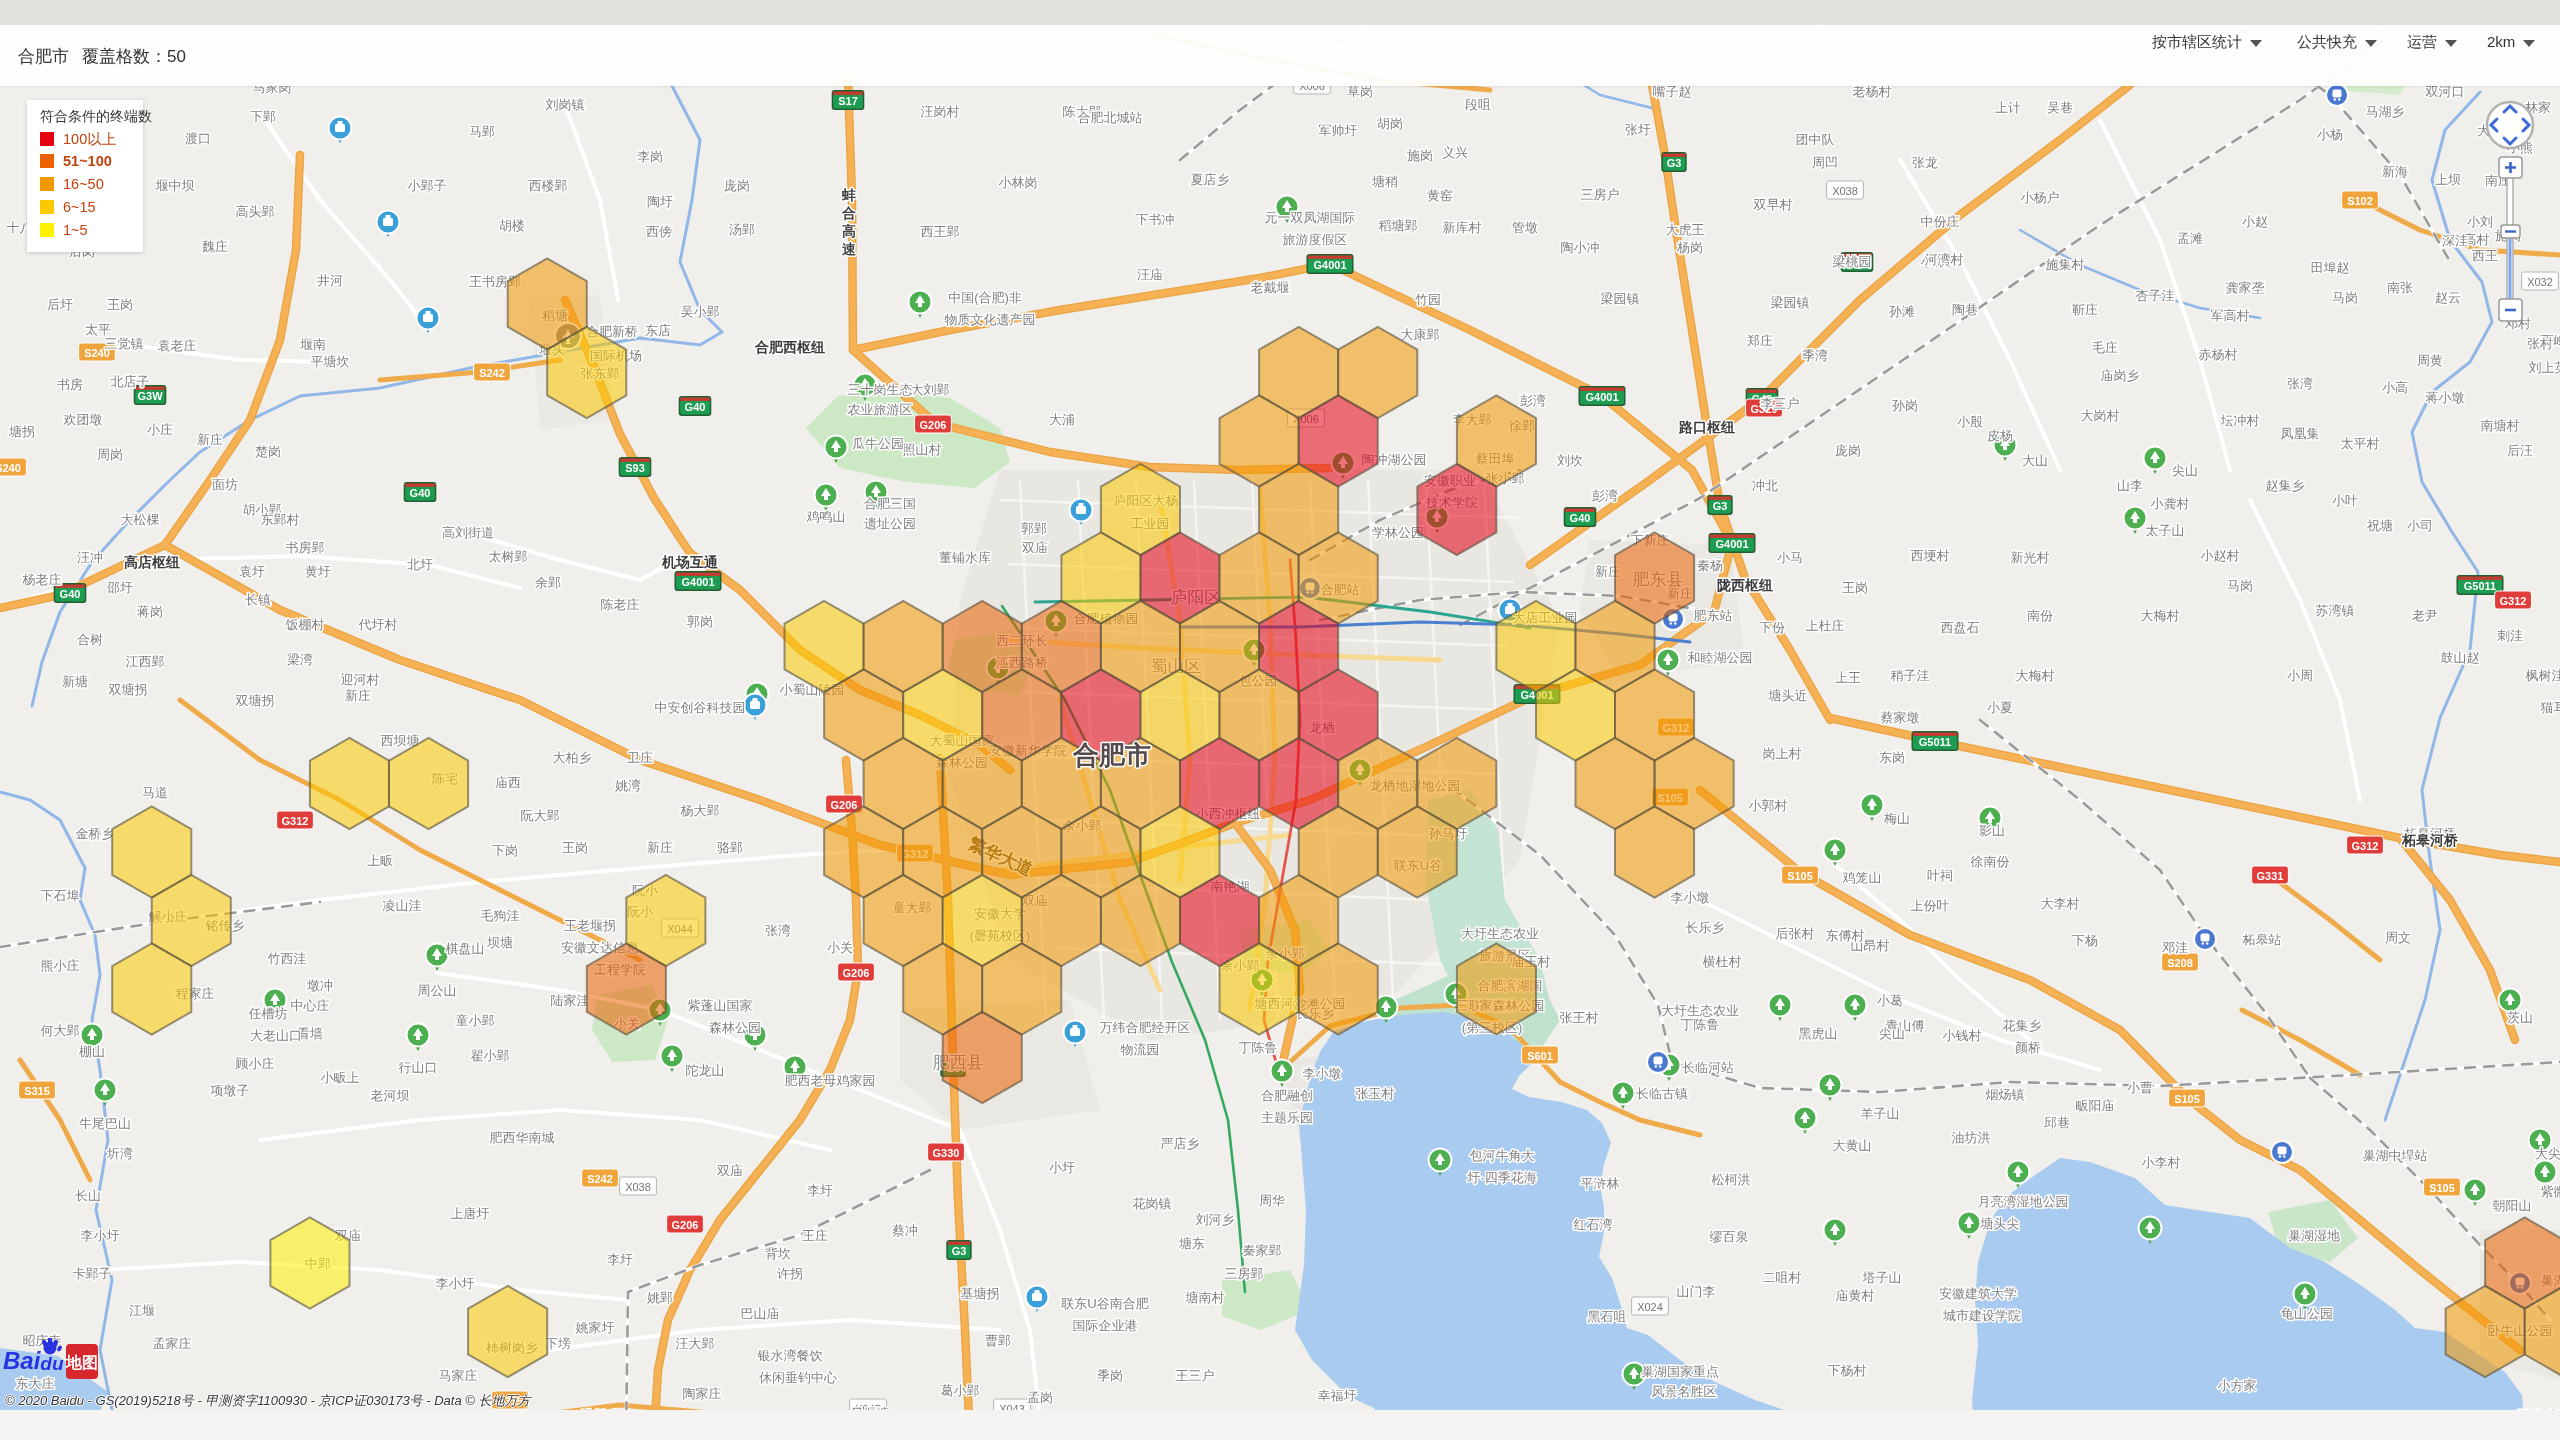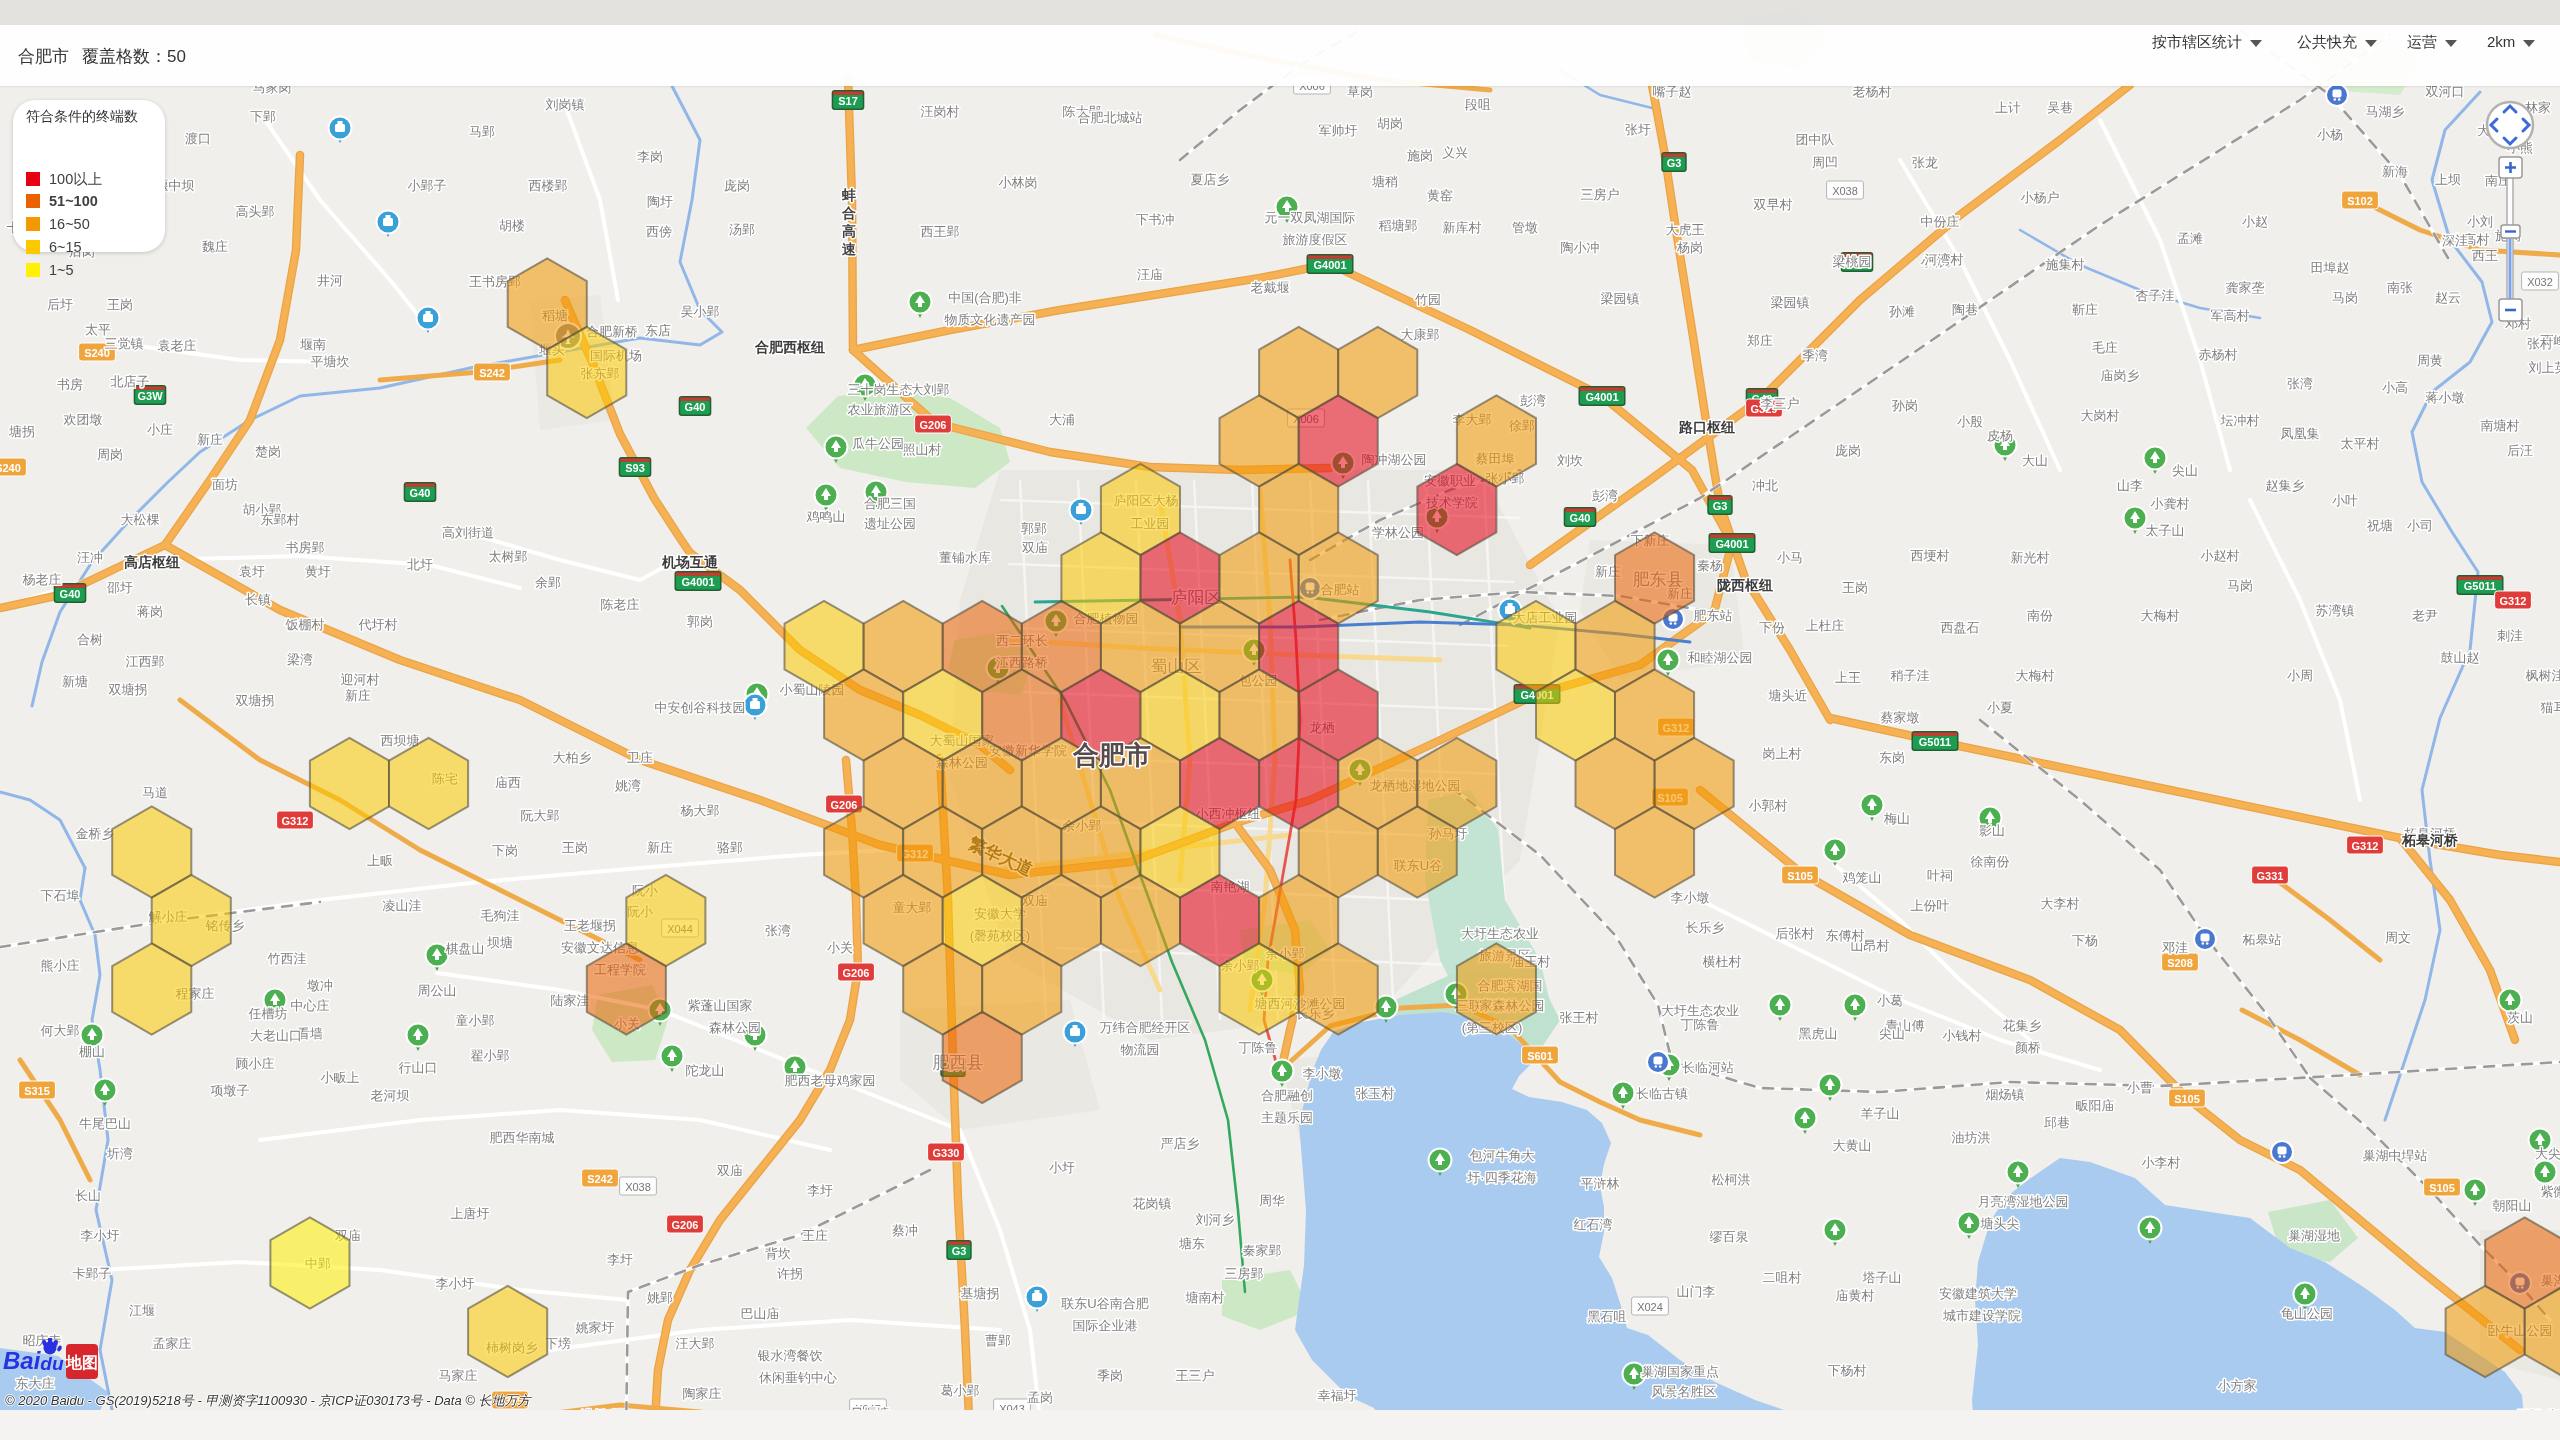--- a/index.html
+++ b/index.html
@@ -5,24 +5,24 @@
 font-family:"Liberation Sans",sans-serif;}
 #map{position:absolute;left:0;top:0;width:2560px;height:1410px;overflow:hidden;}
 #topstrip{position:absolute;left:0;top:0;width:2560px;height:25px;background:rgba(226,224,222,0.95);z-index:10;}
 #topbar{position:absolute;left:0;top:25px;width:2560px;height:61px;background:rgba(255,255,255,0.94);
 box-shadow:0 1px 2px rgba(0,0,0,0.08);z-index:10;}
 #topbar .lt{position:absolute;left:18px;top:20px;font-size:17px;color:#333;}
 #topbar .lt2{position:absolute;left:82px;top:20px;font-size:17px;color:#333;}
 .rmenu{position:absolute;top:8px;font-size:15px;color:#333;}
 .arr{display:inline-block;width:0;height:0;border-left:6px solid transparent;border-right:6px solid transparent;
 border-top:7px solid #555;margin-left:8px;vertical-align:middle;}
-#legend{position:absolute;left:13px;top:100px;width:152px;height:152px;background:#fff;z-index:11;
-box-shadow:0 1px 4px rgba(0,0,0,0.18);border-radius:22px;}
+#legend{position:absolute;left:27px;top:100px;width:116px;height:152px;background:#fff;z-index:11;
+box-shadow:0 1px 4px rgba(0,0,0,0.18);}
 #legend .t{position:absolute;left:13px;top:8px;font-size:14px;color:#333;white-space:nowrap;}
-#legend .row{position:absolute;left:13px;font-size:14.5px;color:#404040;margin-top:40px;}
+#legend .row{position:absolute;left:13px;font-size:14.5px;color:#c2410c;}
 #legend .sq{display:inline-block;width:14px;height:14px;margin-right:9px;vertical-align:-2px;}
 #botbar{position:absolute;left:0;top:1410px;width:2560px;height:30px;background:#f4f3f1;z-index:9;}
 #copyright{position:absolute;left:5px;top:1392px;font-size:13px;color:#333;z-index:9;
 text-shadow:-1px 0 #fff,1px 0 #fff,0 -1px #fff,0 1px #fff;font-style:italic;}
 #navc{position:absolute;z-index:11;}
 </style></head>
 <body>
 <div id="map">
 <svg width="2560" height="1410" viewBox="0 0 2560 1410" xmlns="http://www.w3.org/2000/svg" font-family="Liberation Sans,sans-serif">
 <rect width="2560" height="1440" fill="#f0efeb"></rect>

